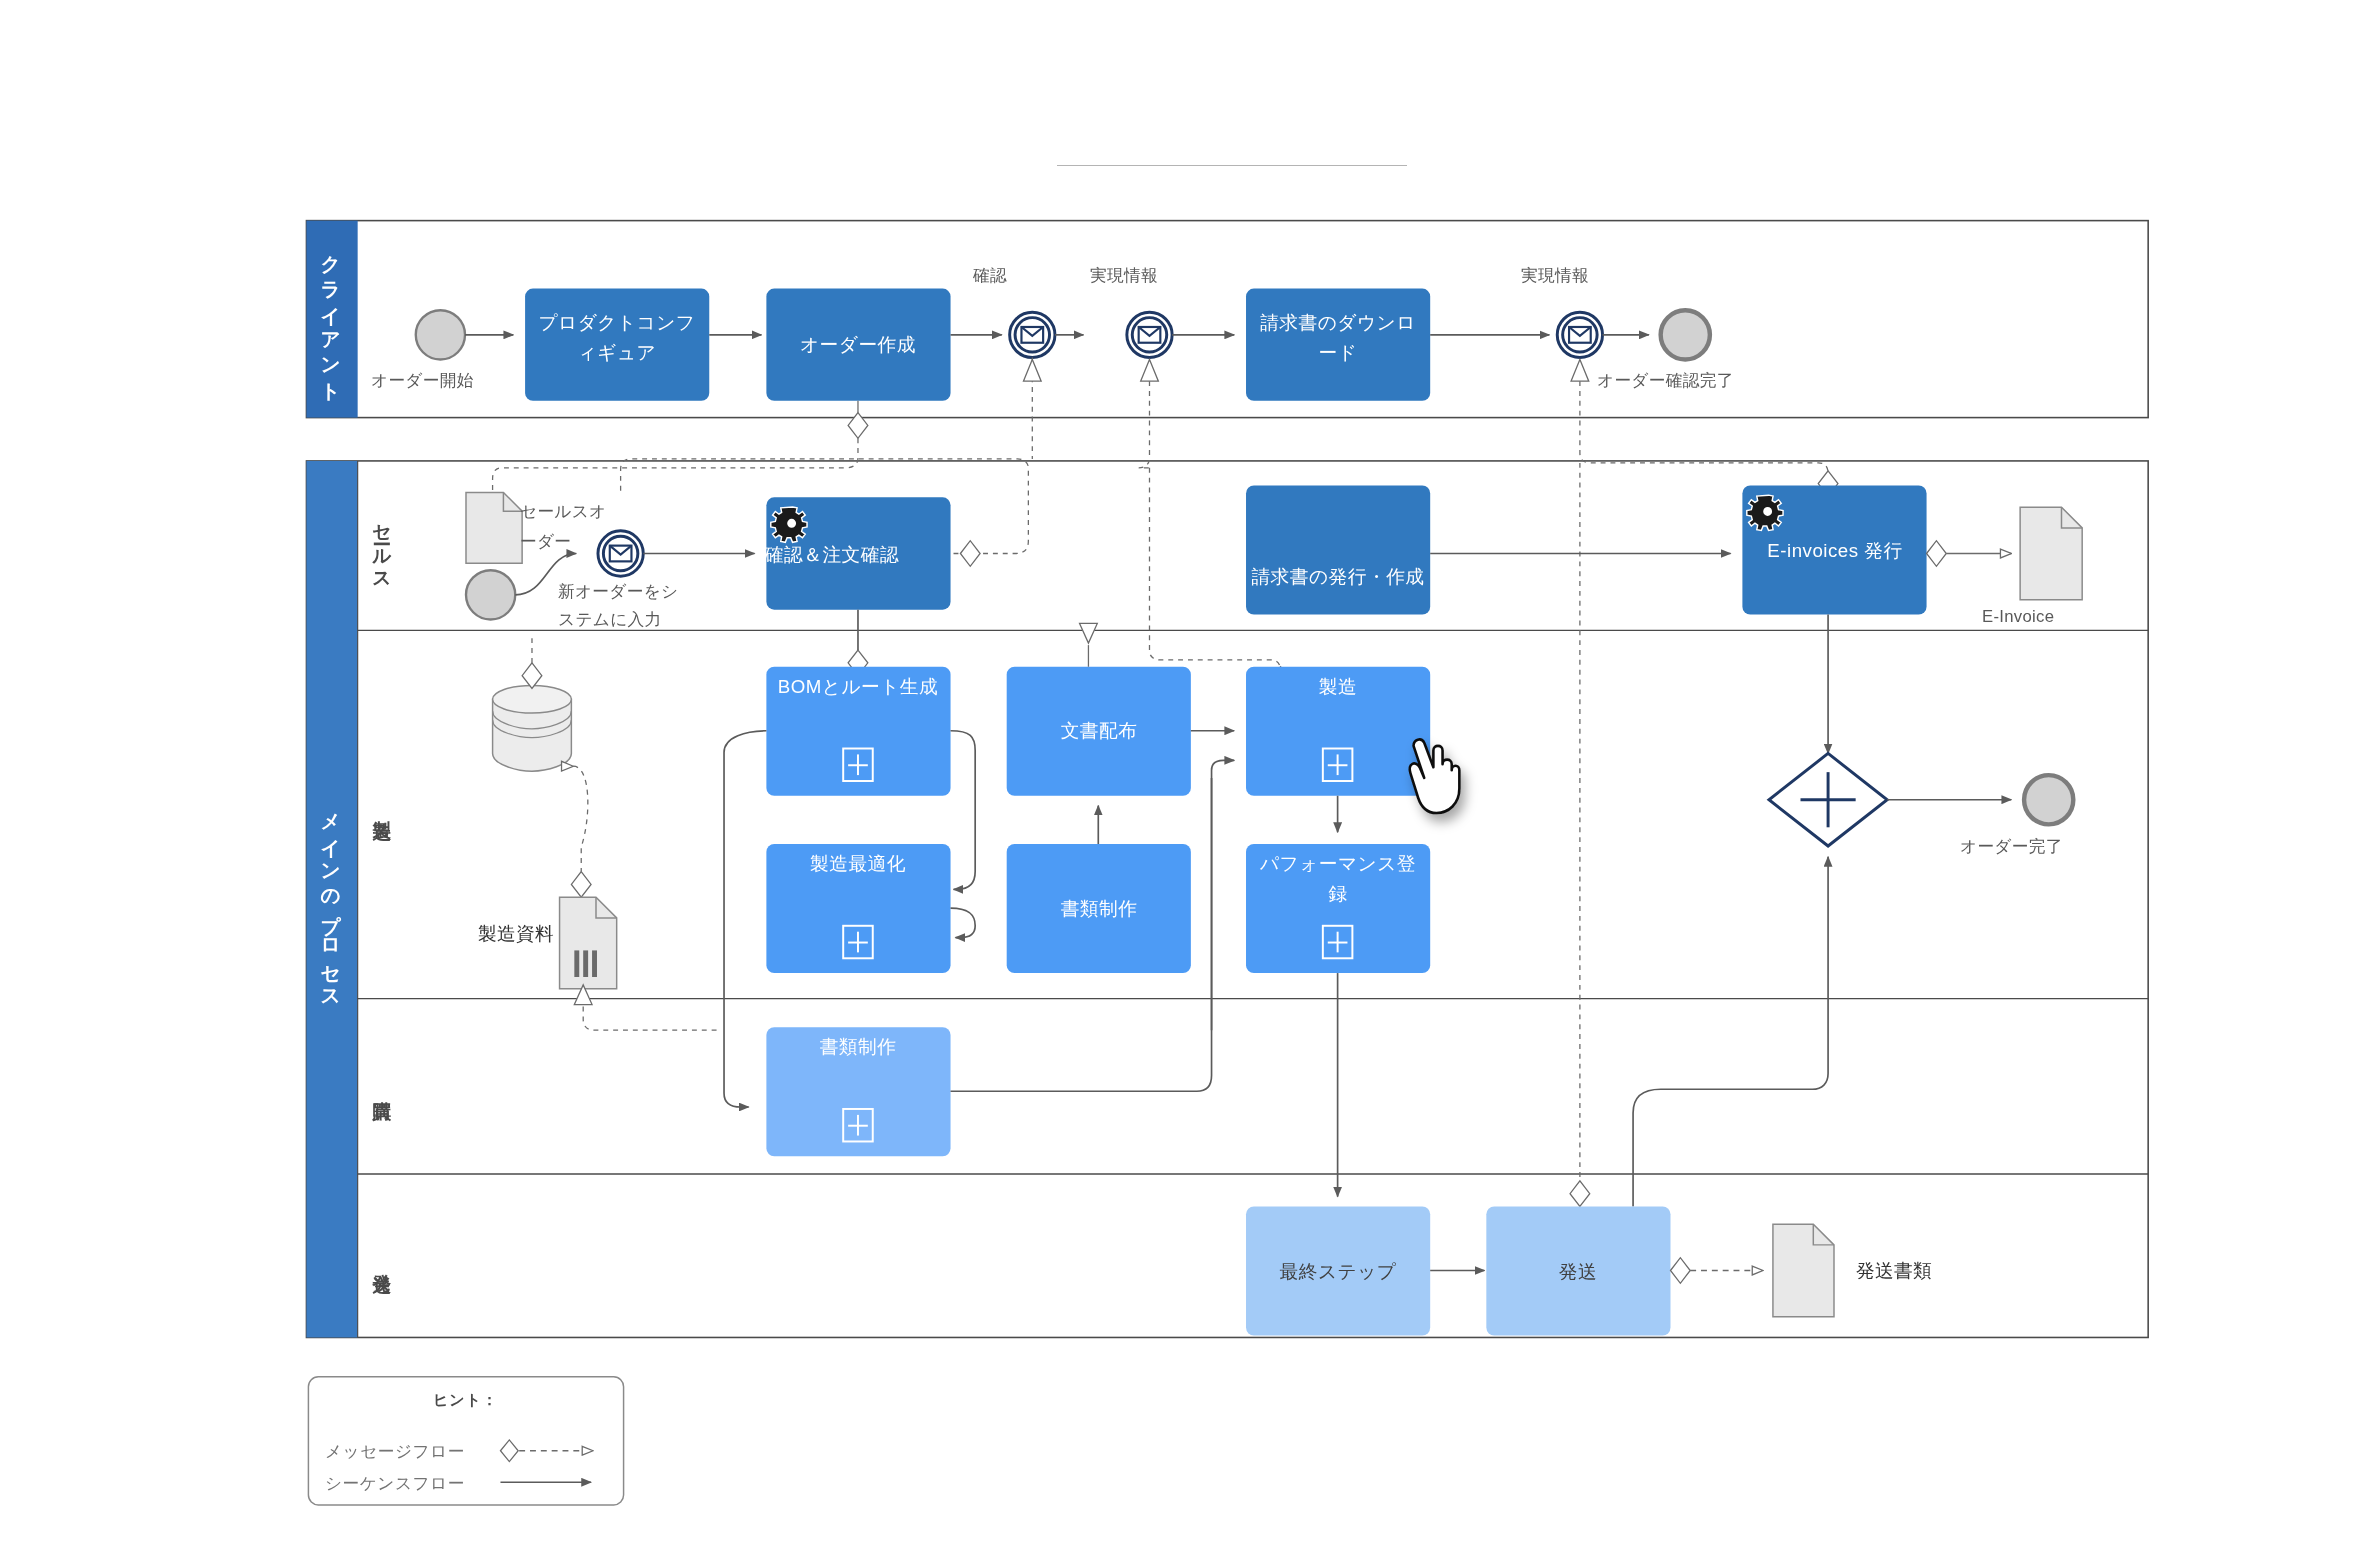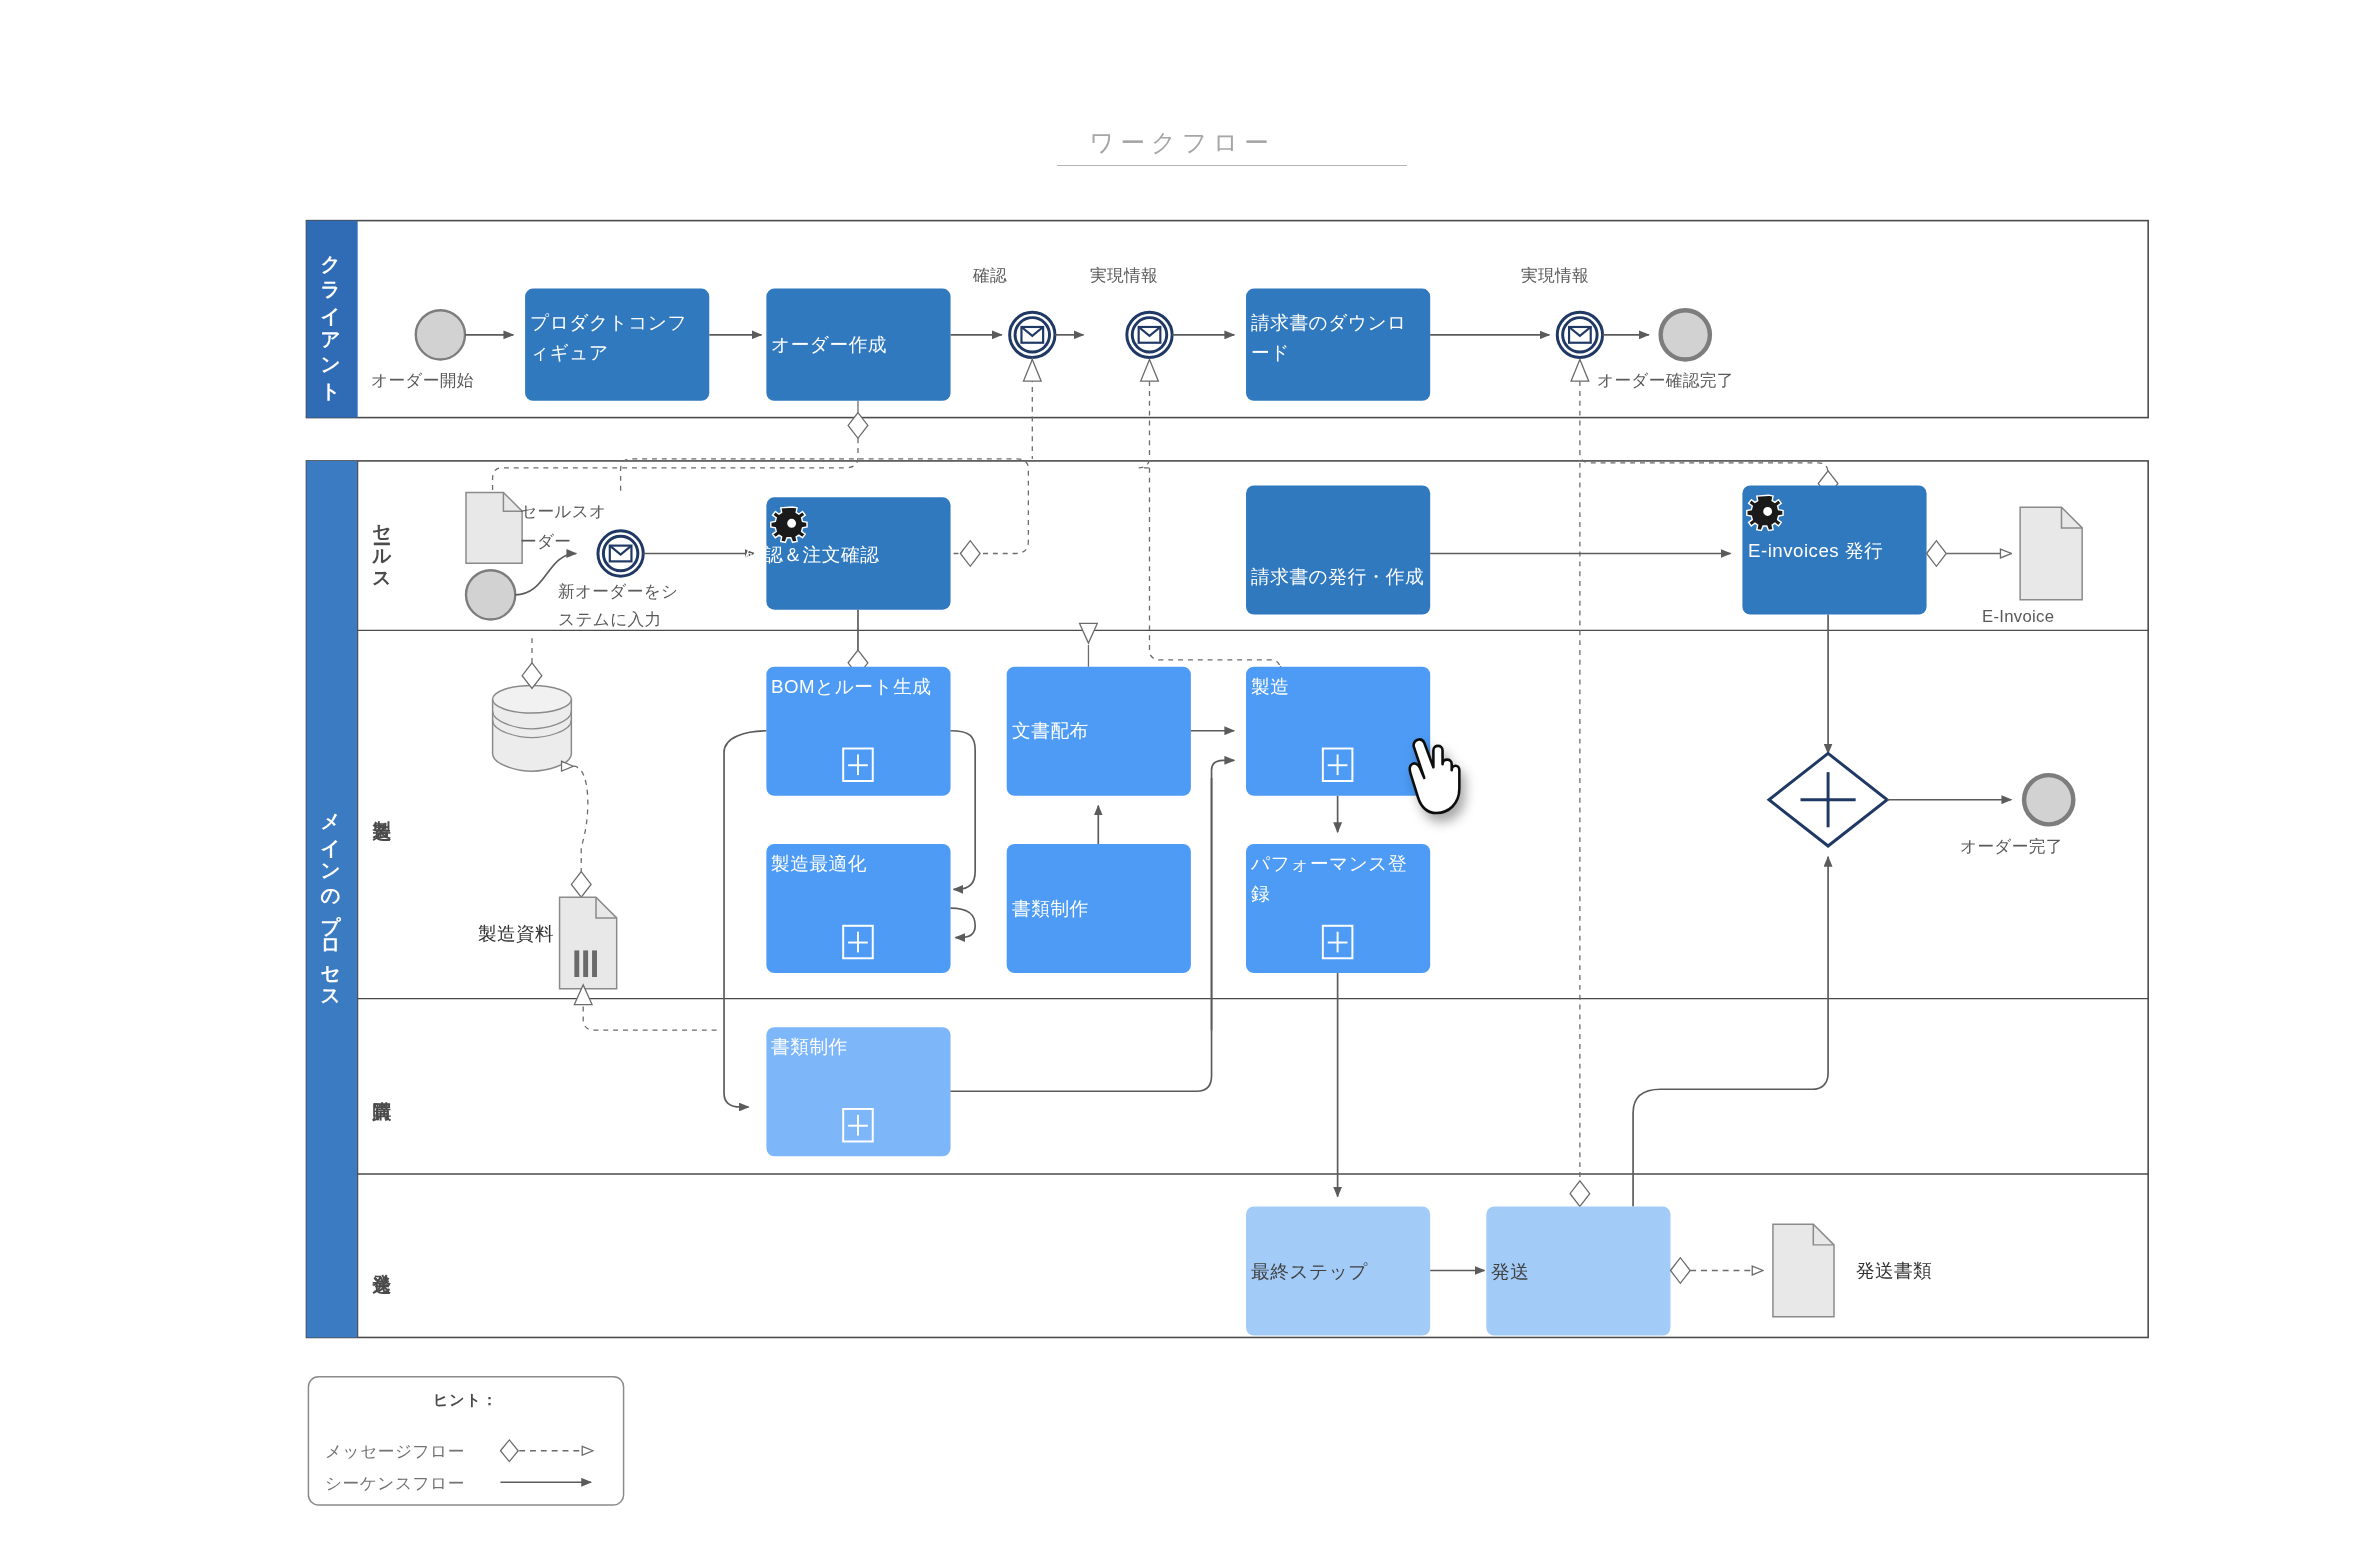--- a/index.html
+++ b/index.html
@@ -15,21 +15,21 @@
   #title{
     top:126px;font-size:24.6px;letter-spacing:5.9px;color:#a6a6a6;font-weight:400;
   }
   #title-rule{
     position:absolute;top:165px;left:1057px;width:350px;height:1px;background:#b4b4b4;
   }
   #subtitle{
     top:169px;font-size:14.8px;color:#b0b0b0;letter-spacing:1.1px;
   }
   .node-label{
-    position:absolute;color:#ffffff;text-align:left;
+    position:absolute;color:#ffffff;text-align:center;
     font-size:18.7px;line-height:29.6px;letter-spacing:0.5px;
     pointer-events:none;
   }
   .node-label.dark{color:#404040;}
   .ext-label{
     position:absolute;color:#595959;text-align:left;font-size:16.7px;
     line-height:24.6px;letter-spacing:0.3px;
   }
   .ext-label.big{font-size:18.7px;color:#333;}
   .lane-label{
@@ -48,21 +48,20 @@
   }
   .legend-item{
     position:absolute;font-size:16.7px;color:#737373;letter-spacing:0.5px;
   }
 </style>
 </head>
 <body>
 
 <div id="stage">
 
-  <div class="hdr" id="title">ワークフロー</div>
   <div id="title-rule"></div>
 
   <svg class="layer" viewBox="0 0 2400 1587">
     <defs>
       <marker id="arrow" markerWidth="11" markerHeight="9" refX="10" refY="4.5" orient="auto" markerUnits="userSpaceOnUse">
         <path d="M0,0 L11,4.5 L0,9 Z" fill="#5b5b5b"></path>
       </marker>
       <marker id="arrowOpen" markerWidth="13" markerHeight="11" refX="12" refY="5.5" orient="auto" markerUnits="userSpaceOnUse">
         <path d="M1,1 L12,5.5 L1,10 Z" fill="#ffffff" stroke="#6b6b6b" stroke-width="1.3"></path>
       </marker>

